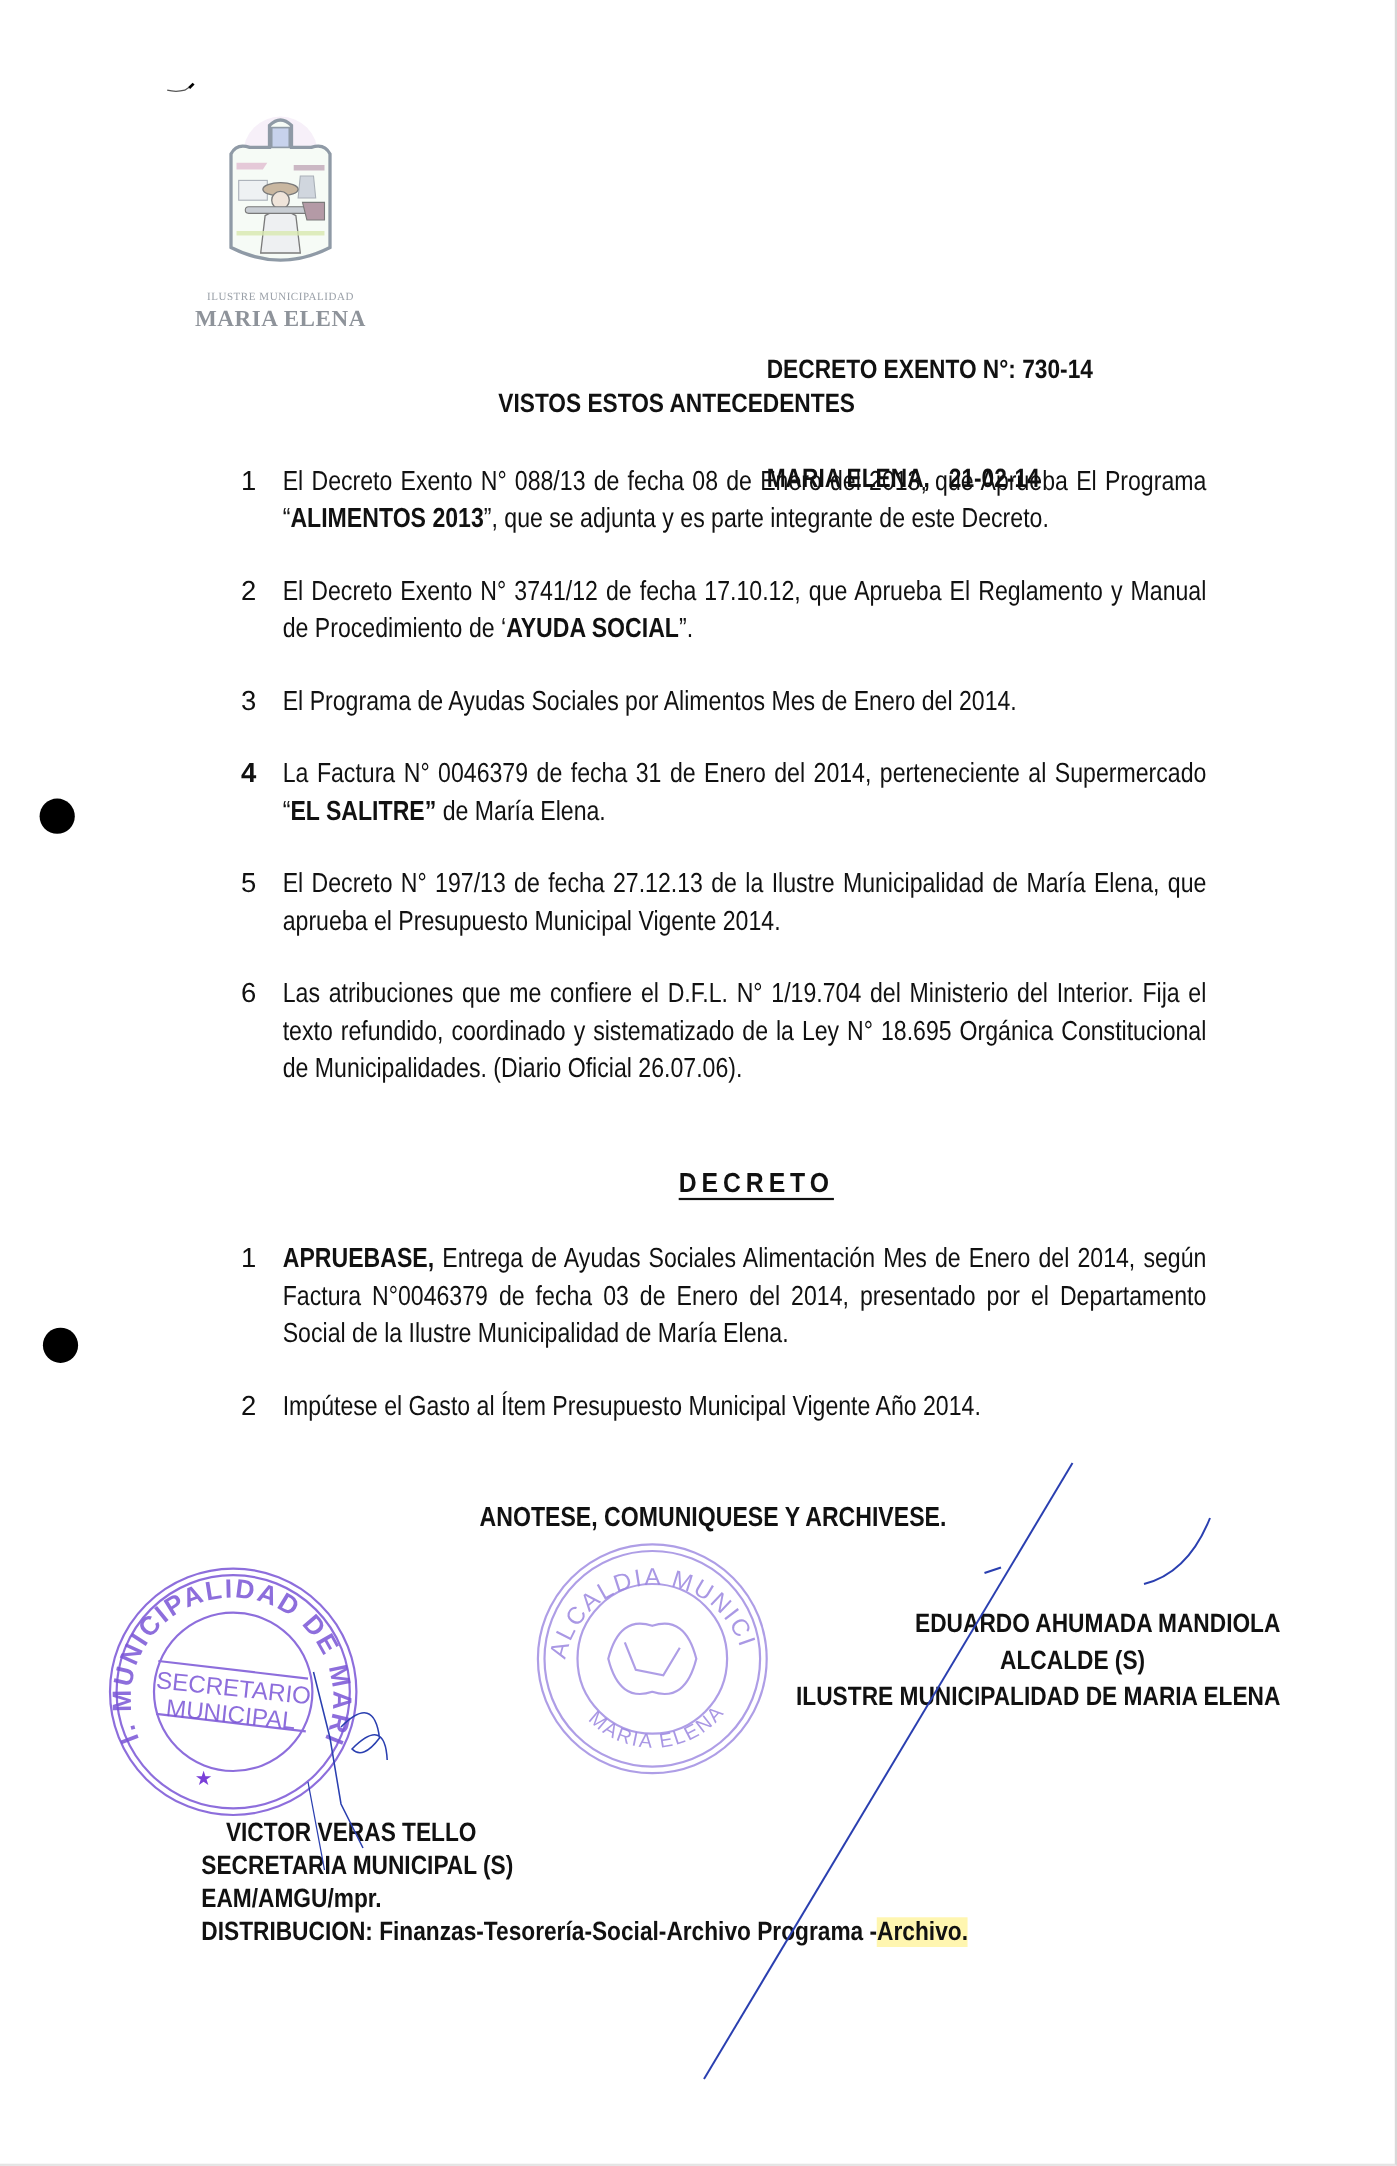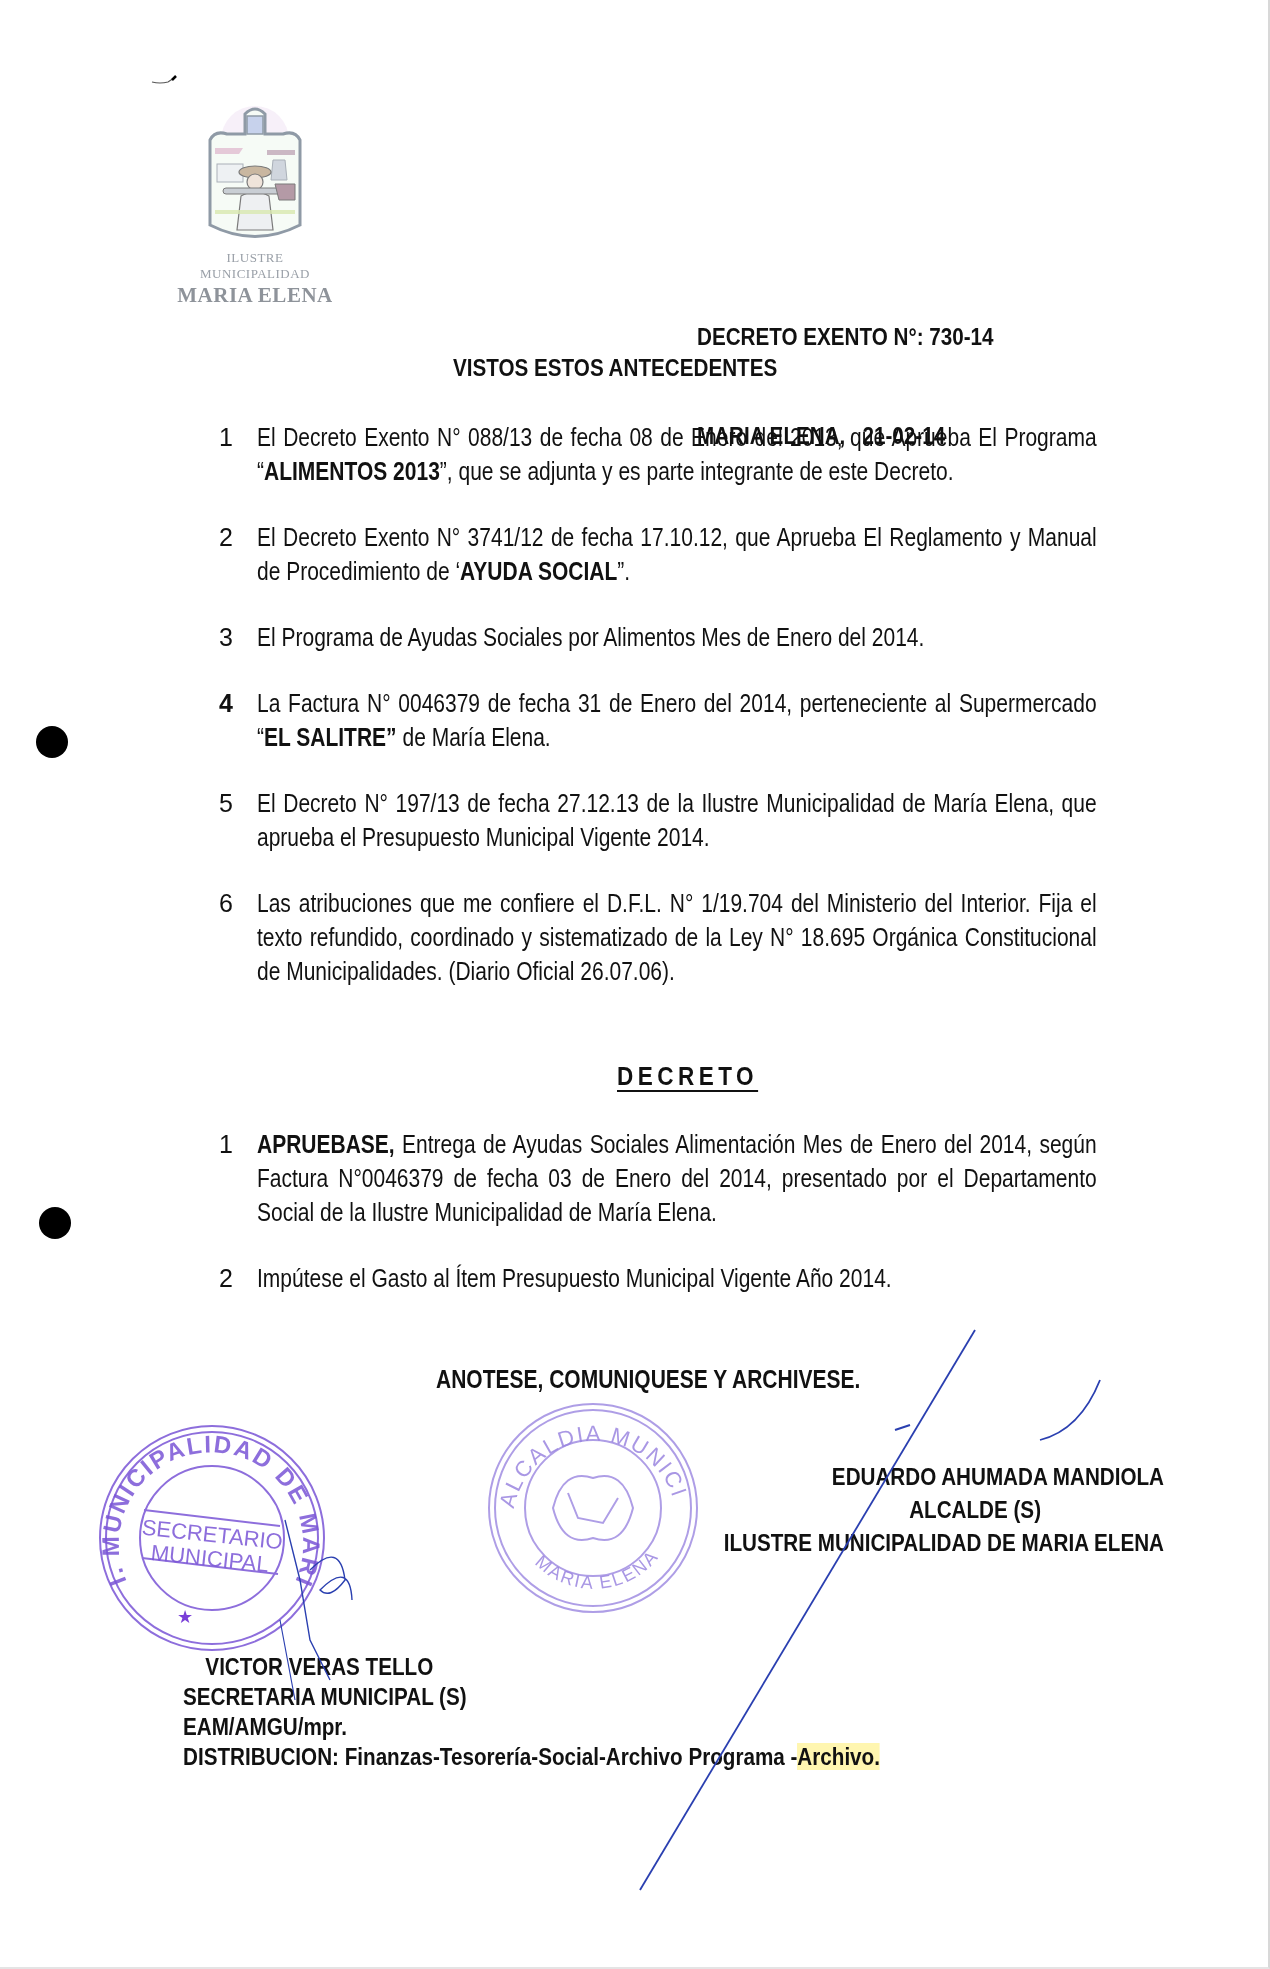--- a/index.html
+++ b/index.html
@@ -20,21 +20,21 @@
     position: absolute; width: 32px; height: 32px; border-radius: 50%;
     background: #000;
   }
   .punch.p1 { left: 36px; top: 726px; }
   .punch.p2 { left: 39px; top: 1207px; }
 
   .tick-mark { position: absolute; left: 150px; top: 70px; width: 40px; height: 20px; }
 
   .logo { position: absolute; left: 180px; top: 100px; width: 150px; height: 210px; text-align: center; }
   .logo svg { display: block; margin: 0 auto; }
-  .logo .logo-small { font-family: "Liberation Serif", serif; font-size: 13px; color: #9aa0a8; letter-spacing: 0.5px; margin-top: 0; }
+  .logo .logo-small { font-family: "Liberation Serif", serif; font-size: 10px; color: #9aa0a8; letter-spacing: 0.5px; margin-top: 15px; }
   .logo .logo-big { font-family: "Liberation Serif", serif; font-size: 21px; font-weight: bold; color: #8e939a; letter-spacing: 0.5px; margin-top: 1px; white-space: nowrap; margin-left: -20px; margin-right: -20px; }
 
   .decree-id {
     position: absolute; left: 697px; top: 254px;
     font-size: 24px; font-weight: bold; line-height: 33px;
     transform: scaleX(0.86); transform-origin: left top;
     white-space: pre;
   }
 
   .section-title {

